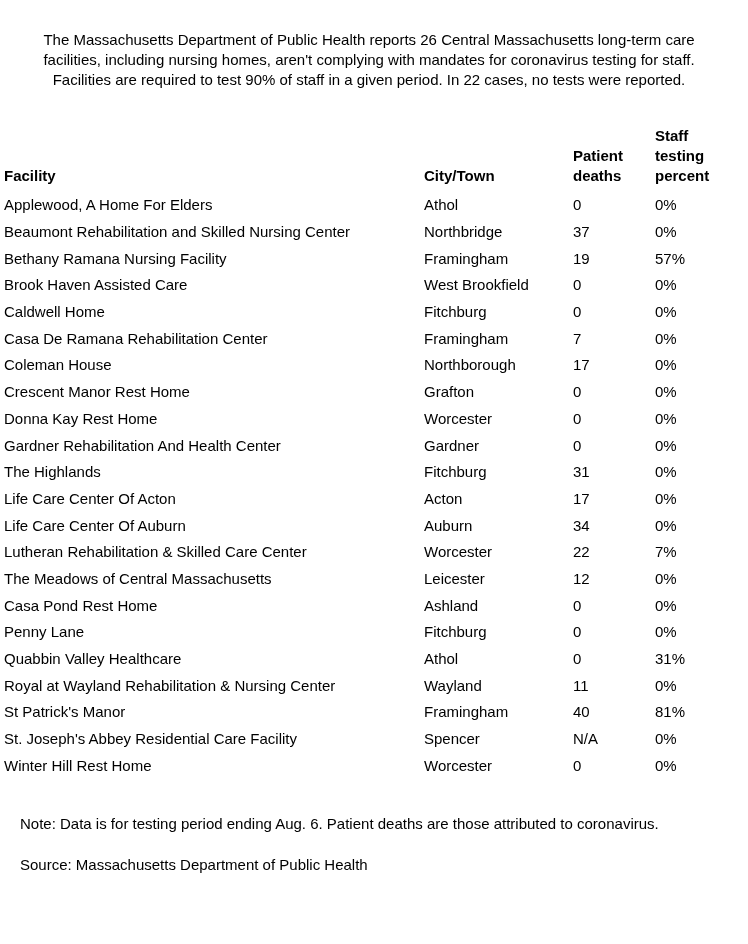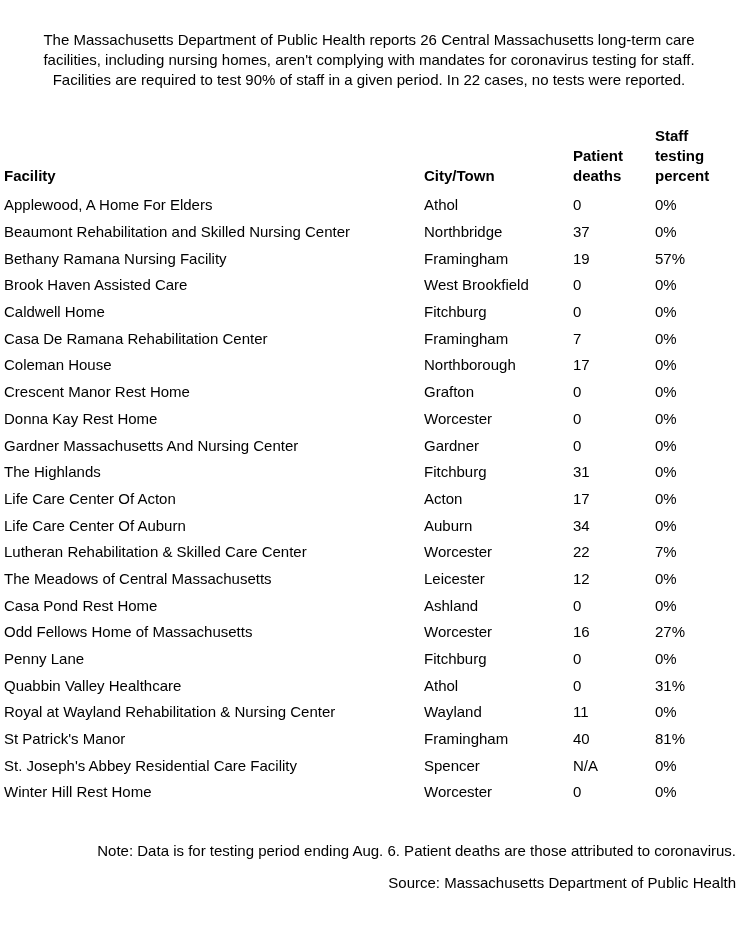--- a/index.html
+++ b/index.html
@@ -44,22 +44,21 @@
     line-height: 18px;
     vertical-align: middle;
     padding: 0 6px 0 0;
     white-space: nowrap;
     overflow: hidden;
   }
   .footer { margin-top: 33px; }
   .footer p {
     font-size: 15px;
     line-height: 24.5px;
-    margin: 8px;
-    text-align: right;
+    margin: 16px;
   }
 </style>
 </head>
 <body style="background: rgb(255, 255, 255); color: rgb(0, 0, 0);">
 
 <p class="intro">The Massachusetts Department of Public Health reports 26 Central Massachusetts long-term care facilities, including nursing homes, aren't complying with mandates for coronavirus testing for staff. Facilities are required to test 90% of staff in a given period. In 22 cases, no tests were reported.</p>
 
 <table class="data-table">
   <colgroup>
     <col class="c1">
@@ -124,21 +123,21 @@
         <td>0</td>
         <td>0%</td>
       </tr>
       <tr>
         <td>Donna Kay Rest Home</td>
         <td>Worcester</td>
         <td>0</td>
         <td>0%</td>
       </tr>
       <tr>
-        <td>Gardner Massachusetts And Nursing Center</td>
+        <td>Gardner Rehabilitation And Health Center</td>
         <td>Gardner</td>
         <td>0</td>
         <td>0%</td>
       </tr>
       <tr>
         <td>The Highlands</td>
         <td>Fitchburg</td>
         <td>31</td>
         <td>0%</td>
       </tr>
@@ -166,26 +165,20 @@
         <td>12</td>
         <td>0%</td>
       </tr>
       <tr>
         <td>Casa Pond Rest Home</td>
         <td>Ashland</td>
         <td>0</td>
         <td>0%</td>
       </tr>
       <tr>
-        <td>Odd Fellows Home of Massachusetts</td>
-        <td>Worcester</td>
-        <td>16</td>
-        <td>27%</td>
-      </tr>
-      <tr>
         <td>Penny Lane</td>
         <td>Fitchburg</td>
         <td>0</td>
         <td>0%</td>
       </tr>
       <tr>
         <td>Quabbin Valley Healthcare</td>
         <td>Athol</td>
         <td>0</td>
         <td>31%</td>

